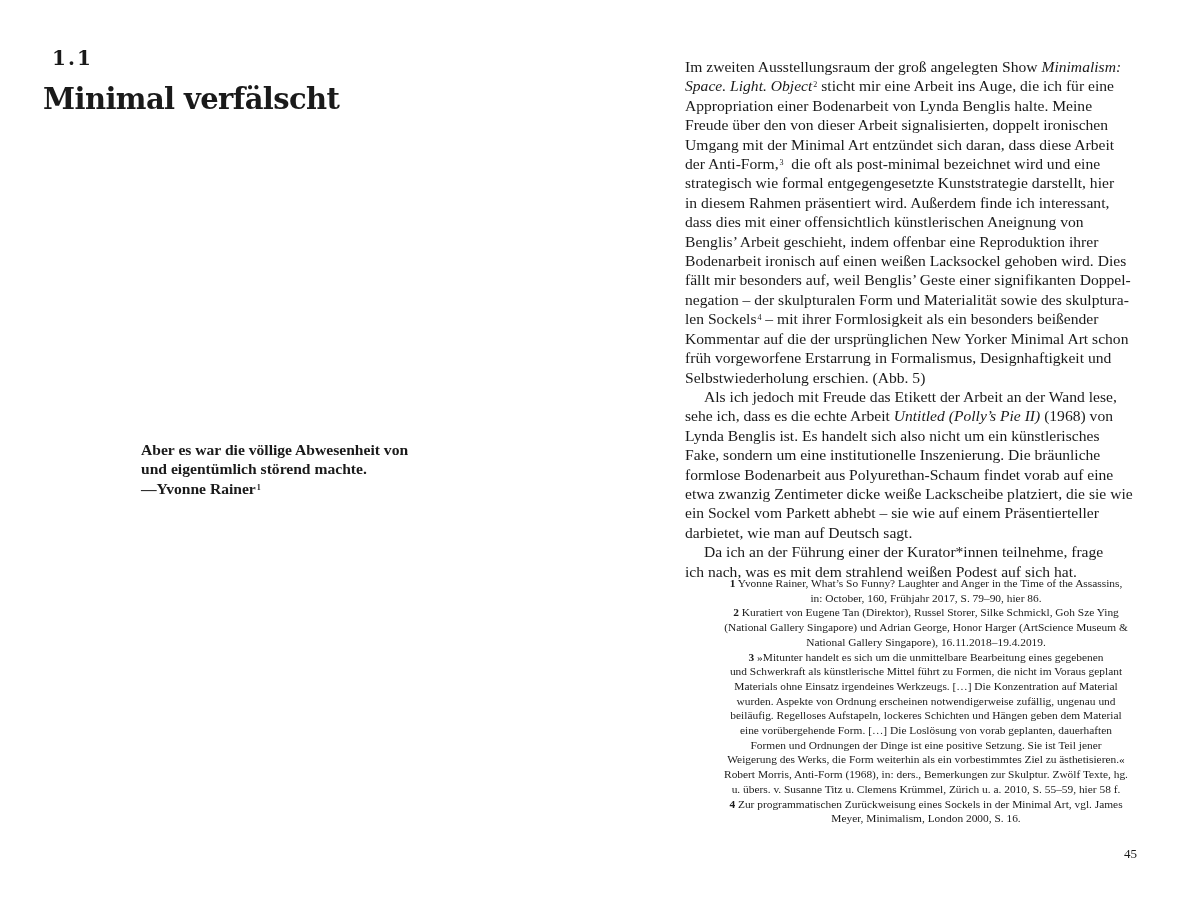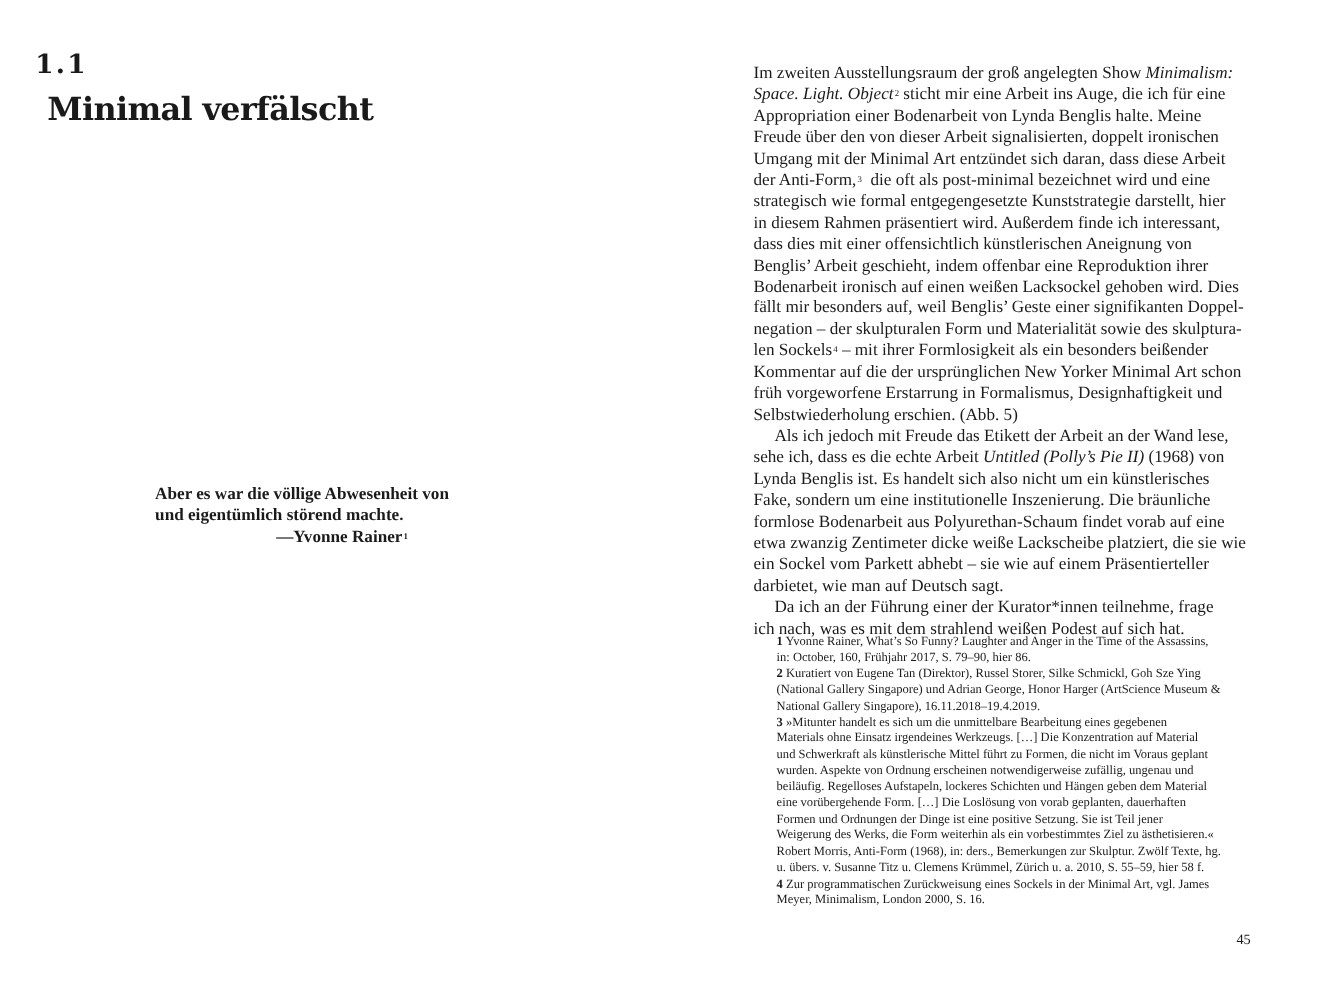--- a/index.html
+++ b/index.html
@@ -10,25 +10,25 @@
     body {
       width: 1200px;
       height: 900px;
       position: relative;
       overflow: hidden;
       color: #1a1a1a;
       font-family: "DejaVu Serif", "Liberation Serif", serif;
     }
     .chapter-number {
       position: absolute;
-      left: 32px;
+      left: 52px;
       top: 44px;
       font-family: "DejaVu Serif", serif;
       font-weight: bold;
-      font-size: 24px;
+      font-size: 20px;
       letter-spacing: 2px;
       line-height: 28px;
       margin: 0;
     }
     .chapter-title {
       position: absolute;
       left: 43px;
       top: 80px;
       font-family: "DejaVu Serif", serif;
       font-weight: bold;
@@ -42,21 +42,21 @@
       position: absolute;
       left: 141px;
       top: 440px;
       width: 340px;
       font-family: "Liberation Serif", serif;
       font-size: 15.6px;
       line-height: 19.4px;
       font-weight: bold;
     }
     .epigraph p { margin: 0; }
-    .epigraph .attribution { margin: 0; text-align: center; }
+    .epigraph .attribution { margin: 0; }
     sup.fnref {
       font-size: 8px;
       vertical-align: top;
       position: relative;
       top: -1px;
       margin-left: 1px;
     }
     .body-text {
       position: absolute;
       left: 685px;
@@ -79,20 +79,21 @@
     }
     .body-text .line.indent { padding-left: 19px; }
     .footnotes {
       position: absolute;
       left: 706px;
       top: 576px;
       width: 440px;
       font-family: "Liberation Serif", serif;
       font-size: 11.4px;
       line-height: 14.7px;
+      text-align: center;
     }
     .footnotes .fn { margin: 0; }
     .footnotes .line { display: block; white-space: nowrap; }
     .footnotes .fn-num { font-weight: bold; }
     .page-number {
       position: absolute;
       left: 1124px;
       top: 846px;
       font-family: "Liberation Serif", serif;
       font-size: 13px;
@@ -157,22 +158,22 @@
     <span class="line"><span class="fn-num">1</span><span> Yvonne Rainer, What’s So Funny? Laughter and Anger in the Time of the Assassins,</span></span>
     <span class="line">in: October, 160, Frühjahr 2017, S. 79–90, hier 86.</span>
   </div>
   <div class="fn">
     <span class="line"><span class="fn-num">2</span><span> Kuratiert von Eugene Tan (Direktor), Russel Storer, Silke Schmickl, Goh Sze Ying</span></span>
     <span class="line">(National Gallery Singapore) und Adrian George, Honor Harger (ArtScience Museum &amp;</span>
     <span class="line">National Gallery Singapore), 16.11.2018–19.4.2019.</span>
   </div>
   <div class="fn">
     <span class="line"><span class="fn-num">3</span><span> »Mitunter handelt es sich um die unmittelbare Bearbeitung eines gegebenen</span></span>
+    <span class="line">und Schwerkraft als künstlerische Mittel führt zu Formen, die nicht im Voraus geplant</span>
     <span class="line">Materials ohne Einsatz irgendeines Werkzeugs. […] Die Konzentration auf Material</span>
-    <span class="line">und Schwerkraft als künstlerische Mittel führt zu Formen, die nicht im Voraus geplant</span>
     <span class="line">wurden. Aspekte von Ordnung erscheinen notwendigerweise zufällig, ungenau und</span>
     <span class="line">beiläufig. Regelloses Aufstapeln, lockeres Schichten und Hängen geben dem Material</span>
     <span class="line">eine vorübergehende Form. […] Die Loslösung von vorab geplanten, dauerhaften</span>
     <span class="line">Formen und Ordnungen der Dinge ist eine positive Setzung. Sie ist Teil jener</span>
     <span class="line">Weigerung des Werks, die Form weiterhin als ein vorbestimmtes Ziel zu ästhetisieren.«</span>
     <span class="line">Robert Morris, Anti-Form (1968), in: ders., Bemerkungen zur Skulptur. Zwölf Texte, hg.</span>
     <span class="line">u. übers. v. Susanne Titz u. Clemens Krümmel, Zürich u. a. 2010, S. 55–59, hier 58 f.</span>
   </div>
   <div class="fn">
     <span class="line"><span class="fn-num">4</span><span> Zur programmatischen Zurückweisung eines Sockels in der Minimal Art, vgl. James</span></span>

